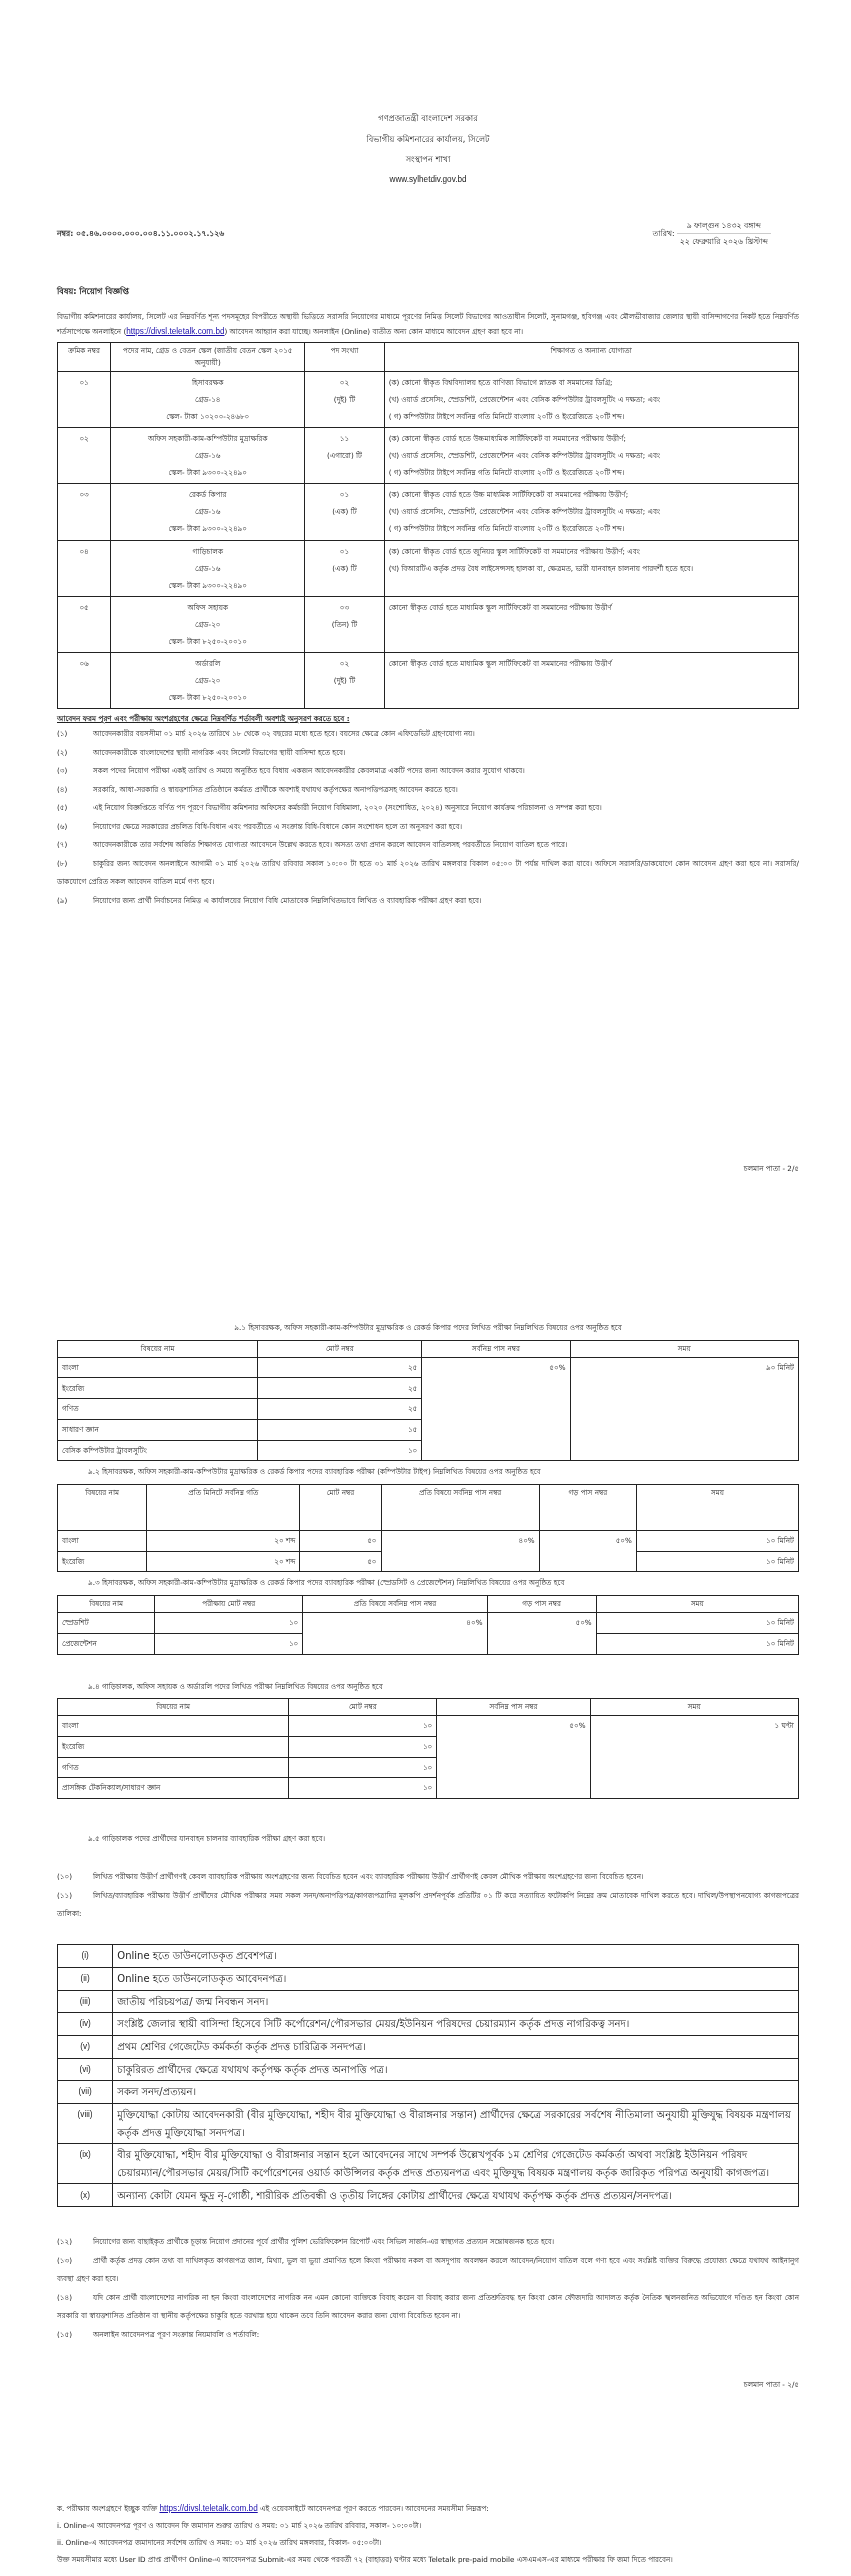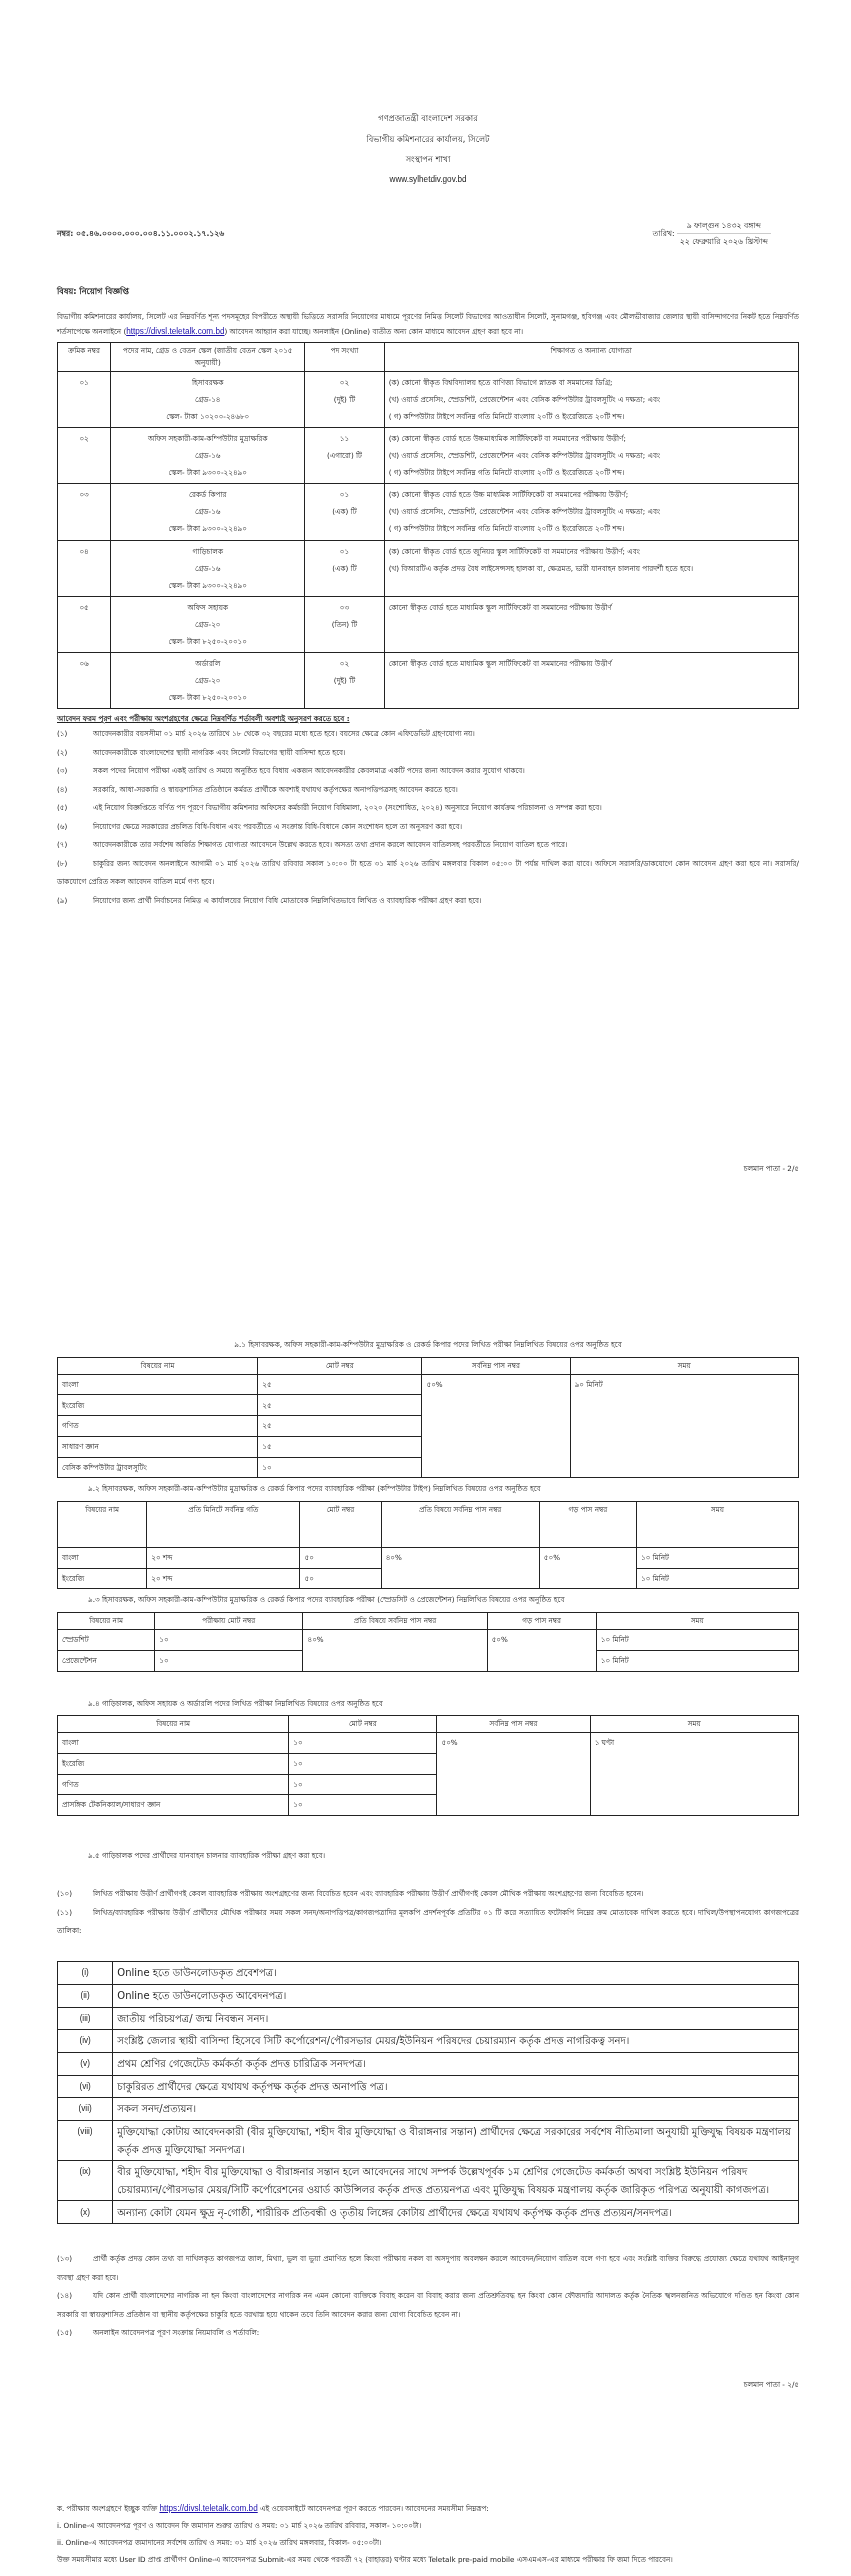--- a/index.html
+++ b/index.html
@@ -26,21 +26,21 @@
   table.grid tr.row-sep td { border-top:1.5px solid #222; }
   .posts td { line-height:17px; }
   .posts td.c { text-align:center; }
   .qual { text-align:justify; }
   .cond-title { font-size:7.2px; font-weight:bold; text-decoration:underline; margin-top:4.1px; }
   .cond { font-size:7.2px; line-height:18.5px; text-align:justify; }
   .cond .num { display:inline-block; width:36px; }
   .footer-page { position:absolute; right:53px; font-size:7.2px; }
   .sec-title { font-size:7.2px; line-height:17.5px; text-indent:31px; margin-top:2px; margin-bottom:3.1px; }
   .exam td { line-height:15.5px; height:14.4px; }
-  .exam td.c { text-align:left; }
+  .exam td.c { text-align:right; }
   .doc-table td.roman { width:46px; text-align:center; font-family:"Liberation Sans",sans-serif; font-size:8.2px; }
   .doc-table td { line-height:17.5px; font-size:10px; }
   .p3 { font-size:7.2px; line-height:17px; text-align:justify; }
   .en { font-family:"Liberation Sans",sans-serif; font-size:8.2px; }
   .gap { height:14.4px; }
 </style>
 </head>
 <body>
 
 <div class="page page1">
@@ -188,21 +188,21 @@
       <div class="cond"><span class="num">(৬)</span><span>নিয়োগের ক্ষেত্রে সরকারের প্রচলিত বিধি-বিধান এবং পরবর্তীতে এ সংক্রান্ত বিধি-বিধানে কোন সংশোধন হলে তা অনুসরণ করা হবে।</span></div>
       <div class="cond"><span class="num">(৭)</span><span>আবেদনকারীকে তার সর্বশেষ অর্জিত শিক্ষাগত যোগ্যতা আবেদনে উল্লেখ করতে হবে। অসত্য তথ্য প্রদান করলে আবেদন বাতিলসহ পরবর্তীতে নিয়োগ বাতিল হতে পারে।</span></div>
       <div class="cond"><span class="num">(৮)</span><span>চাকুরির জন্য আবেদন অনলাইনে আগামী ০১ মার্চ ২০২৬ তারিখ রবিবার সকাল ১০:০০ টা হতে ৩১ মার্চ ২০২৬ তারিখ মঙ্গলবার বিকাল ০৫:০০ টা পর্যন্ত দাখিল করা যাবে। অফিসে সরাসরি/ডাকযোগে কোন আবেদন গ্রহণ করা হবে না। সরাসরি/ডাকযোগে প্রেরিত সকল আবেদন বাতিল মর্মে গণ্য হবে।</span></div>
       <div class="cond"><span class="num">(৯)</span><span>নিয়োগের জন্য প্রার্থী নির্বাচনের নিমিত্ত এ কার্যালয়ের নিয়োগ বিধি মোতাবেক নিম্নলিখিতভাবে লিখিত ও ব্যাবহারিক পরীক্ষা গ্রহণ করা হবে।</span></div>
     </div>
 
   <div class="footer-page" style="bottom:31px;">চলমান পাতা - 2/৫</div>
 </div>
 
 <div class="page page2">
-  <div class="sec-title" style="text-align:center;text-indent:0;margin-top:22px;">৯.১ হিসাবরক্ষক, অফিস সহকারী-কাম-কম্পিউটার মুদ্রাক্ষরিক ও রেকর্ড কিপার পদের লিখিত পরীক্ষা নিম্নলিখিত বিষয়ের ওপর অনুষ্ঠিত হবে</div>
+  <div class="sec-title" style="text-align:center;text-indent:0;margin-top:5px;">৯.১ হিসাবরক্ষক, অফিস সহকারী-কাম-কম্পিউটার মুদ্রাক্ষরিক ও রেকর্ড কিপার পদের লিখিত পরীক্ষা নিম্নলিখিত বিষয়ের ওপর অনুষ্ঠিত হবে</div>
   <table class="grid exam">
     <thead>
         <tr>
       <th style="width:191px">বিষয়ের নাম</th>
       <th style="width:155px">মোট নম্বর</th>
       <th style="width:139px">সর্বনিম্ন পাস নম্বর</th>
       <th>সময়</th>
     </tr>
       </thead>
     <tbody id="exam91-body">
@@ -366,20 +366,21 @@
           <td>বীর মুক্তিযোদ্ধা, শহীদ বীর মুক্তিযোদ্ধা ও বীরাঙ্গনার সন্তান হলে আবেদনের সাথে সম্পর্ক উল্লেখপূর্বক ১ম শ্রেণির গেজেটেড কর্মকর্তা অথবা সংশ্লিষ্ট ইউনিয়ন পরিষদ চেয়ারম্যান/পৌরসভার মেয়র/সিটি কর্পোরেশনের ওয়ার্ড কাউন্সিলর কর্তৃক প্রদত্ত প্রত্যয়নপত্র এবং মুক্তিযুদ্ধ বিষয়ক মন্ত্রণালয় কর্তৃক জারিকৃত পরিপত্র অনুযায়ী কাগজপত্র।</td>
         </tr>
         <tr class="row-sep">
           <td class="roman">(x)</td>
           <td>অন্যান্য কোটা যেমন ক্ষুদ্র নৃ-গোষ্ঠী, শারীরিক প্রতিবন্ধী ও তৃতীয় লিঙ্গের কোটায় প্রার্থীদের ক্ষেত্রে যথাযথ কর্তৃপক্ষ কর্তৃক প্রদত্ত প্রত্যয়ন/সনদপত্র।</td>
         </tr>
       </tbody>
   </table>
 
   <div id="conditions3-list" style="margin-top:26px;">
+      <div class="cond"><span class="num">(১২)</span><span>নিয়োগের জন্য বাছাইকৃত প্রার্থীকে চূড়ান্ত নিয়োগ প্রদানের পূর্বে প্রার্থীর পুলিশ ভেরিফিকেশন রিপোর্ট এবং সিভিল সার্জন-এর স্বাস্থ্যগত প্রত্যয়ন সন্তোষজনক হতে হবে।</span></div>
       <div class="cond"><span class="num">(১৩)</span><span>প্রার্থী কর্তৃক প্রদত্ত কোন তথ্য বা দাখিলকৃত কাগজপত্র জাল, মিথ্যা, ভুল বা ভুয়া প্রমাণিত হলে কিংবা পরীক্ষায় নকল বা অসদুপায় অবলম্বন করলে আবেদন/নিয়োগ বাতিল বলে গণ্য হবে এবং সংশ্লিষ্ট ব্যক্তির বিরুদ্ধে প্রযোজ্য ক্ষেত্রে যথাযথ আইনানুগ ব্যবস্থা গ্রহণ করা হবে।</span></div>
       <div class="cond"><span class="num">(১৪)</span><span>যদি কোন প্রার্থী বাংলাদেশের নাগরিক না হন কিংবা বাংলাদেশের নাগরিক নন এমন কোনো ব্যক্তিকে বিবাহ করেন বা বিবাহ করার জন্য প্রতিশ্রুতিবদ্ধ হন কিংবা কোন ফৌজদারি আদালত কর্তৃক নৈতিক স্খলনজনিত অভিযোগে দণ্ডিত হন কিংবা কোন সরকারি বা স্বায়ত্তশাসিত প্রতিষ্ঠান বা স্থানীয় কর্তৃপক্ষের চাকুরি হতে বরখাস্ত হয়ে থাকেন তবে তিনি আবেদন করার জন্য যোগ্য বিবেচিত হবেন না।</span></div>
       <div class="cond"><span class="num">(১৫)</span><span>অনলাইন আবেদনপত্র পূরণ সংক্রান্ত নিয়মাবলি ও শর্তাবলি:</span></div>
     </div>
 
   <div class="footer-page" style="bottom:20.6px;">চলমান পাতা - ২/৫</div>
 </div>
 
 <div class="page page3">
   <div class="p3">

